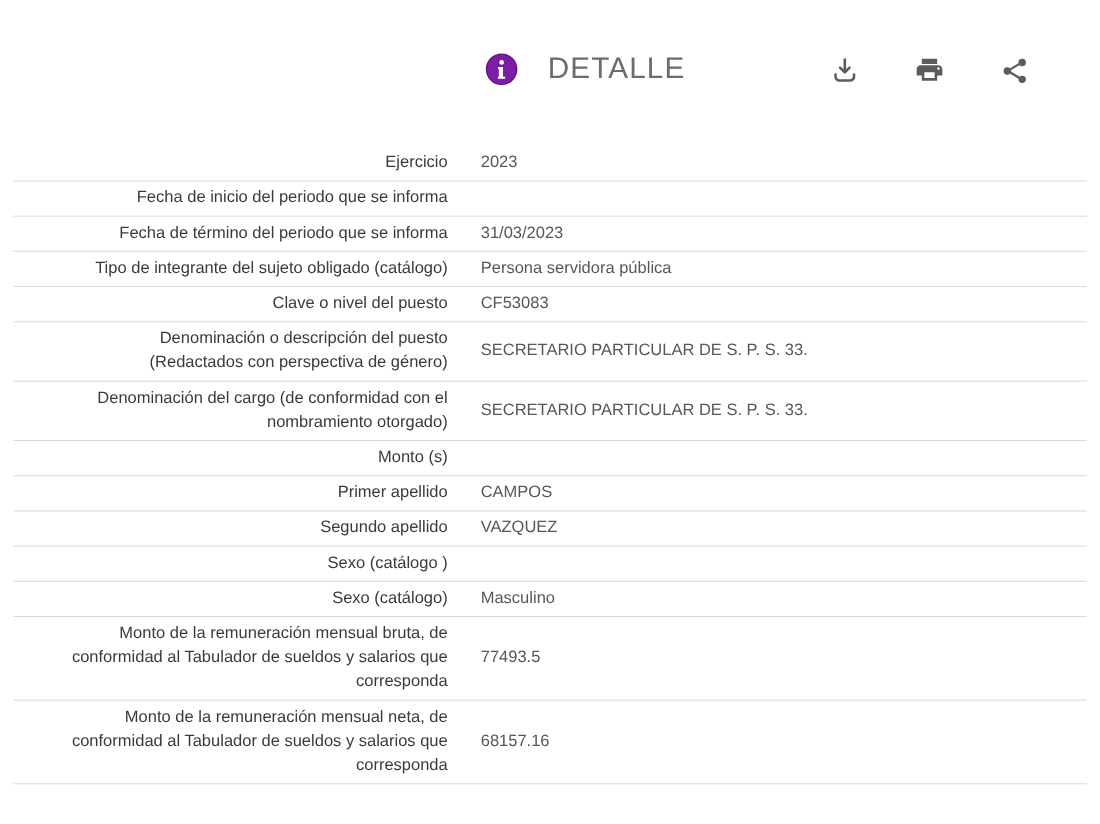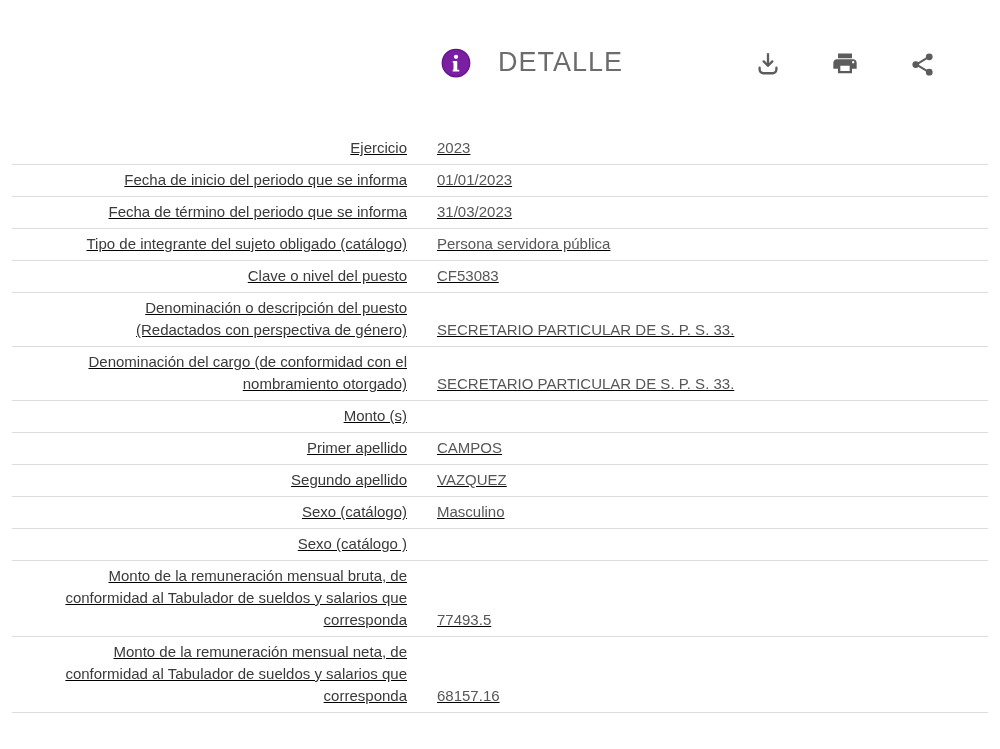--- a/index.html
+++ b/index.html
@@ -9,21 +9,20 @@
     width: 1000px;
     height: 749px;
     overflow: hidden;
     font-family: "Liberation Sans", "DejaVu Sans", sans-serif;
   }
   .page {
     position: relative;
     width: 1000px;
     height: 749px;
     background: #ffffff;
-    text-decoration: underline;
   }
   
   .header {
     position: relative;
     height: 100px;
   }
   .info-badge {
     position: absolute;
     left: 441px;
     top: 48px;
@@ -57,21 +56,21 @@
   .btn-download { left: 750px; }
   .btn-print    { left: 827px; }
   .btn-share    { left: 904px; }
 
   
   .detail-table {
     margin: 33px 12px 0 12px;
   }
   .detail-row {
     display: flex;
-    align-items: flex-end;
+    align-items: center;
     padding: 4px 0 5px 0;
     border-bottom: 1px solid #dcdcdc;
   }
   .detail-row:last-child { border-bottom: 1px solid #dcdcdc; }
   .row-label {
     width: 345px;
     margin-left: 50px;
     text-align: right;
     font-size: 15px;
     line-height: 22px;
@@ -136,21 +135,20 @@
   </div>
 
   <div class="detail-table">
     <div class="detail-row">
       <div class="row-label">Ejercicio</div>
       <div class="row-value">2023</div>
     </div>
 
     <div class="detail-row">
       <div class="row-label">Fecha de inicio del periodo que se informa</div>
-      <div class="row-value">01/01/2023</div>
     </div>
 
     <div class="detail-row">
       <div class="row-label">Fecha de término del periodo que se informa</div>
       <div class="row-value">31/03/2023</div>
     </div>
 
     <div class="detail-row">
       <div class="row-label">Tipo de integrante del sujeto obligado (catálogo)</div>
       <div class="row-value">Persona servidora pública</div>
@@ -180,30 +178,30 @@
       <div class="row-label">Primer apellido</div>
       <div class="row-value">CAMPOS</div>
     </div>
 
     <div class="detail-row">
       <div class="row-label">Segundo apellido</div>
       <div class="row-value">VAZQUEZ</div>
     </div>
 
     <div class="detail-row">
+      <div class="row-label">Sexo (catálogo )</div>
+      <div class="row-value"></div>
+    </div>
+
+    <div class="detail-row">
       <div class="row-label">Sexo (catálogo)</div>
       <div class="row-value">Masculino</div>
     </div>
 
     <div class="detail-row">
-      <div class="row-label">Sexo (catálogo )</div>
-      <div class="row-value"></div>
-    </div>
-
-    <div class="detail-row">
       <div class="row-label">Monto de la remuneración mensual bruta, de conformidad al Tabulador de sueldos y salarios que corresponda</div>
       <div class="row-value">77493.5</div>
     </div>
 
 
     <div class="detail-row">
       <div class="row-label">Monto de la remuneración mensual neta, de conformidad al Tabulador de sueldos y salarios que corresponda</div>
       <div class="row-value">68157.16</div>
     </div>
   </div>

